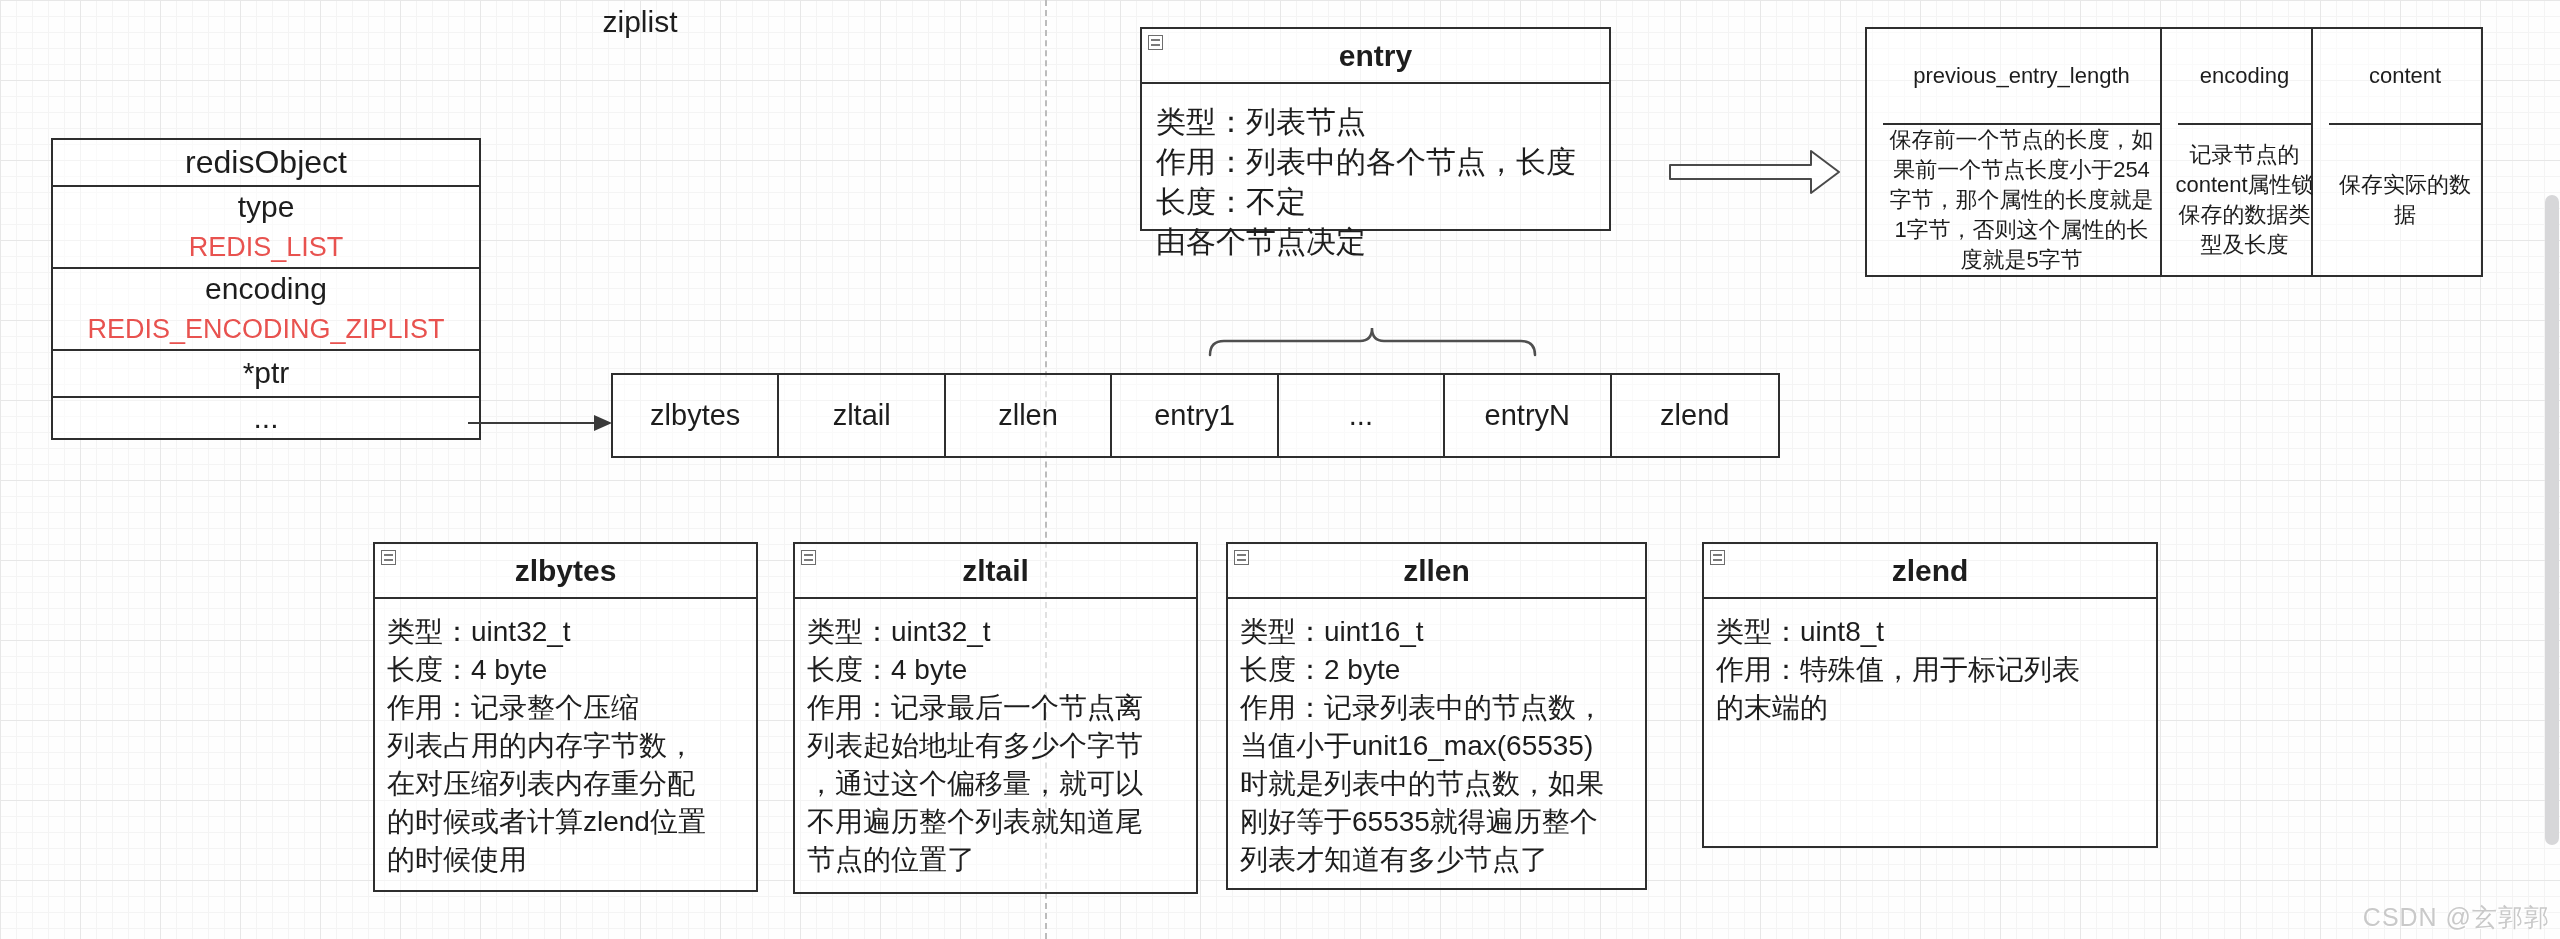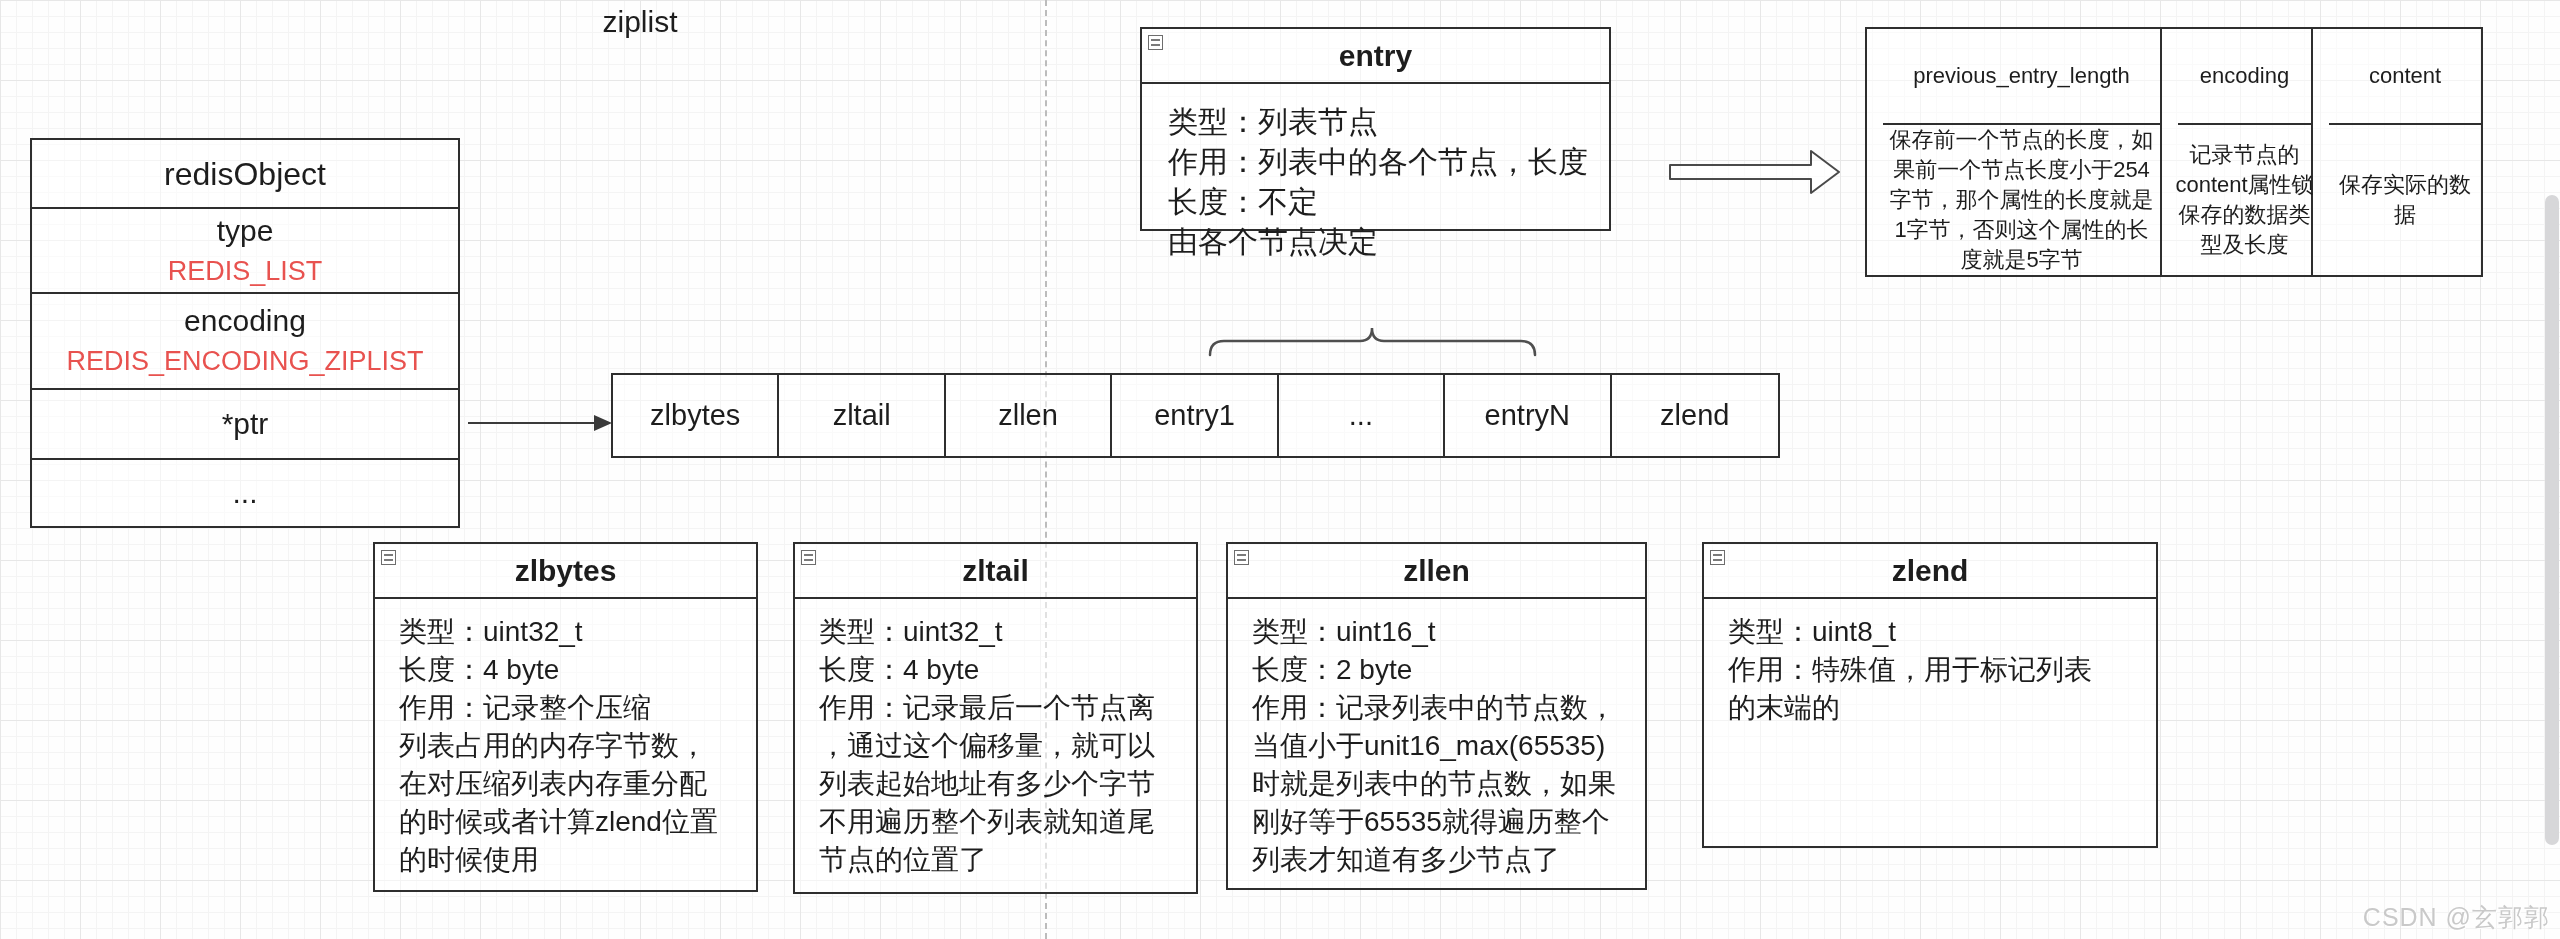--- a/index.html
+++ b/index.html
@@ -31,25 +31,25 @@
   .collapse-icon{
     position:absolute; left:6px; top:6px; width:15px; height:15px;
     border:1px solid #6d6d6d; background:rgba(255,255,255,0.9);
   }
   .collapse-icon::before, .collapse-icon::after{
     content:""; position:absolute; left:2px; right:2px; height:2px; background:#7a7a7a;
   }
   .collapse-icon::before{ top:3px; }
   .collapse-icon::after{ top:8px; }
 
-  .body-lines{ font-size:28px; line-height:38px; padding:14px 15px 0 12px;margin-left:12px; }
+  .body-lines{ font-size:28px; line-height:38px; padding:14px 15px 0 12px; }
   .body-lines div{ white-space:nowrap; }
 
   
-  .redis-box{ left:30px; top:138px; width:430px; height:390px; border:2px solid #2e2e2e; background:rgba(255,255,255,0.55); display:flex; flex-direction:column; }
+  .redis-box{ left:51px; top:138px; width:430px; height:302px; border:2px solid #2e2e2e; background:rgba(255,255,255,0.55); display:flex; flex-direction:column; }
   .redis-row{ display:flex; flex-direction:column; align-items:center; justify-content:center; border-bottom:2px solid #2e2e2e; font-size:30px; line-height:40px; }
   .redis-row:last-child{ border-bottom:none; }
   .rr-title{ height:69px; font-size:32px; }
   .rr-type{ height:85px; }
   .rr-encoding{ height:96px; }
   .rr-ptr{ height:70px; }
   .rr-dots{ flex:1; }
   .red-val{ color:#e8524f; font-size:27px; }
 
   
@@ -196,22 +196,22 @@
 
 <div class="abs node detail-box db-zltail">
   <div class="title-row">
     <span class="collapse-icon"></span>
     <span>zltail</span>
   </div>
   <div class="body-lines">
       <div>类型：uint32_t</div>
       <div>长度：4 byte</div>
       <div>作用：记录最后一个节点离</div>
+      <div>列表起始地址有多少个字节</div>
       <div>，通过这个偏移量，就可以</div>
-      <div>列表起始地址有多少个字节</div>
       <div>不用遍历整个列表就知道尾</div>
       <div>节点的位置了</div>
     </div>
 </div>
 
 <div class="abs node detail-box db-zllen">
   <div class="title-row">
     <span class="collapse-icon"></span>
     <span>zllen</span>
   </div>

